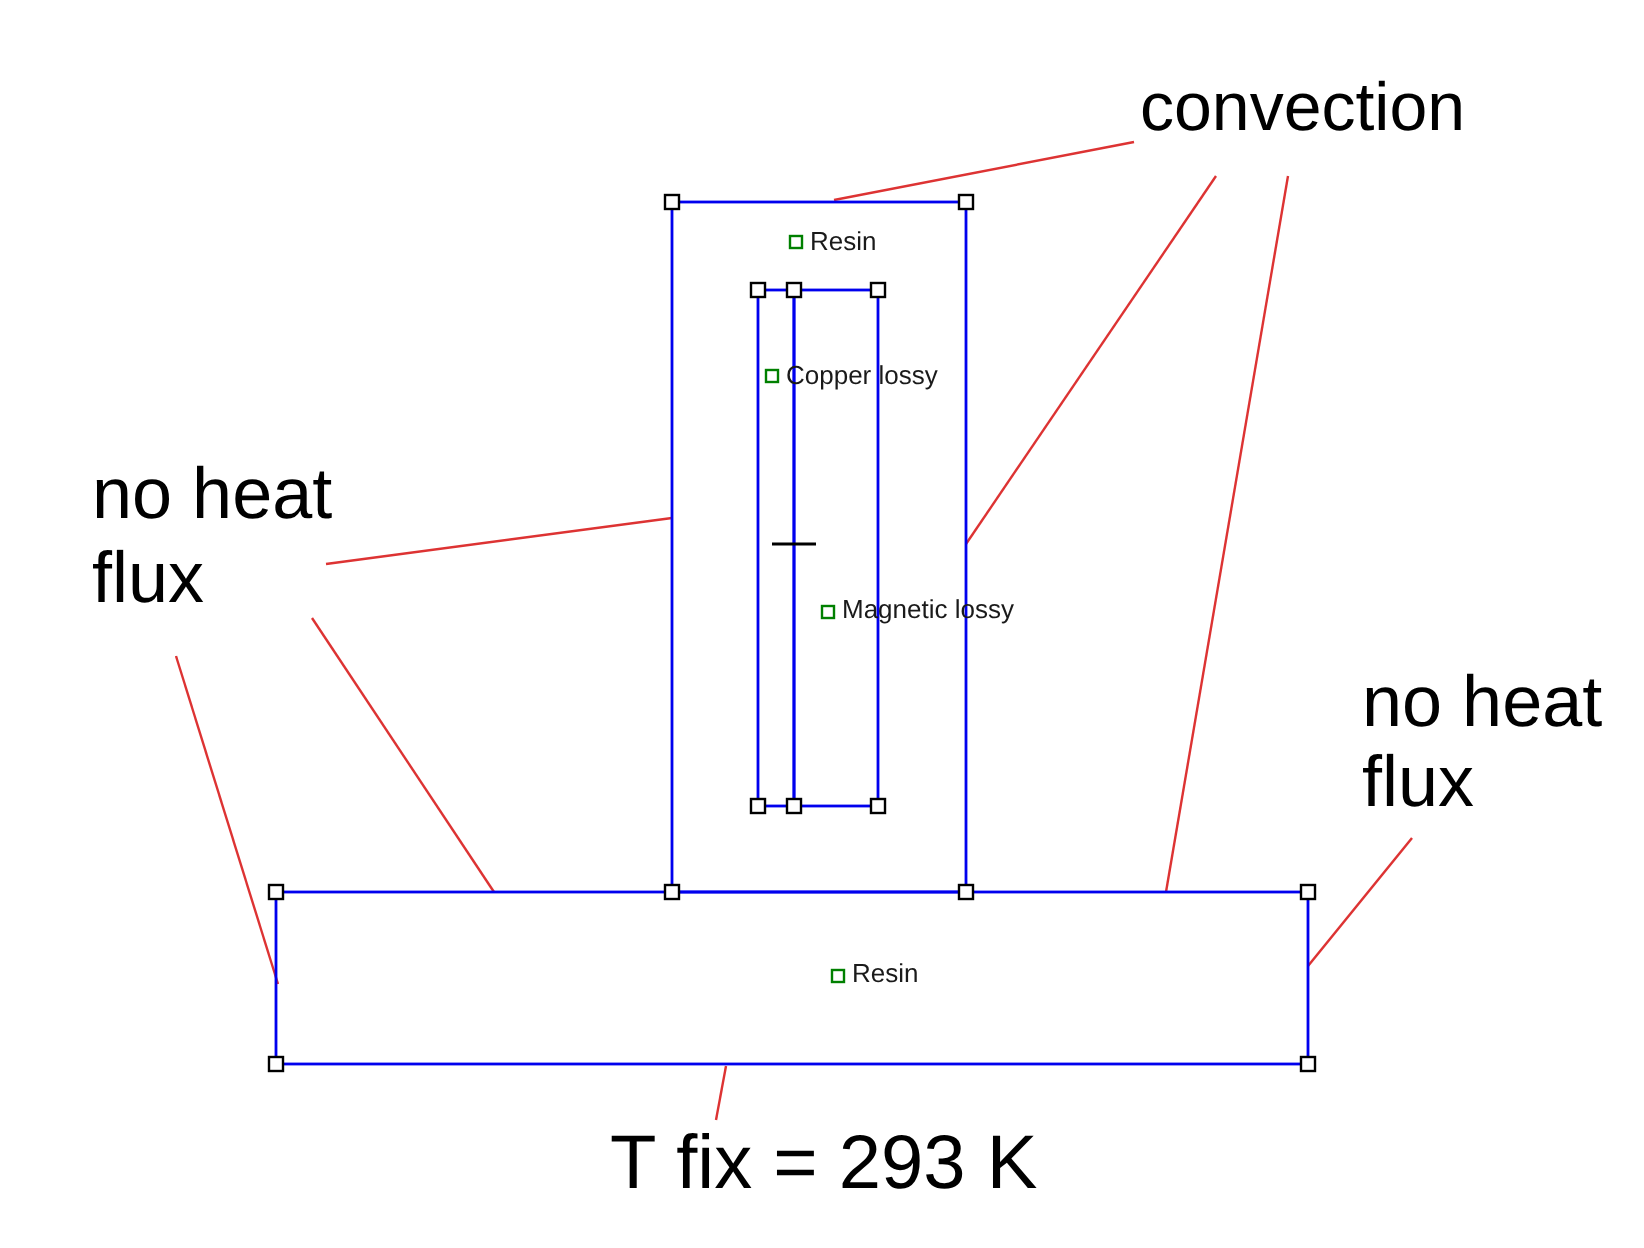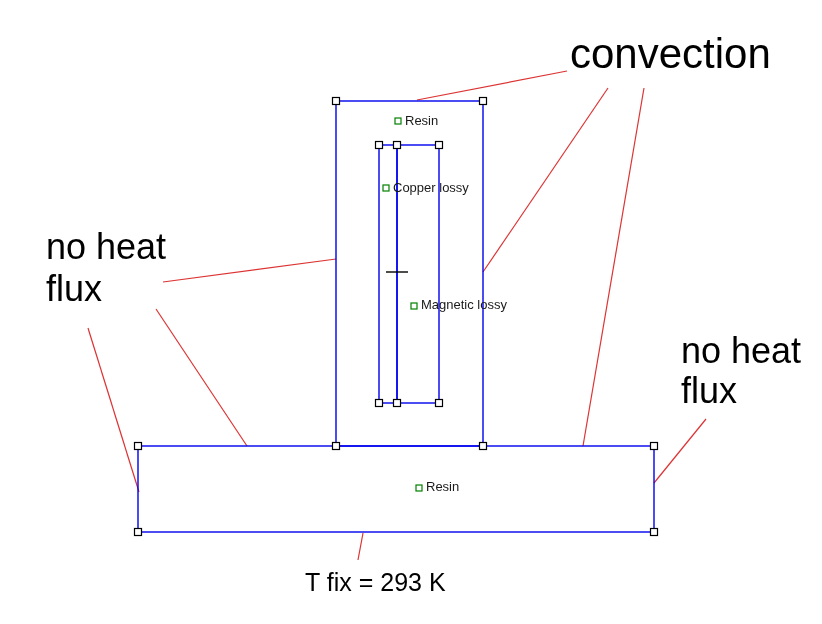--- a/index.html
+++ b/index.html
@@ -21,24 +21,24 @@
     top: 0;
   }
   .annotation {
     position: absolute;
     color: #000000;
     font-family: "Liberation Sans", sans-serif;
     white-space: nowrap;
     letter-spacing: 0px;
   }
   .annotation div { pointer-events: none; }
-  #ann-convection     { left: 570px; top: 34px;  font-size: 42px; line-height: 40px; }
+  #ann-convection     { left: 570px; top: 34px;  font-size: 34px; line-height: 40px; }
   #ann-nhf-left       { left: 46px;  top: 226px; font-size: 36px; line-height: 42px; }
   #ann-nhf-right      { left: 681px; top: 331px; font-size: 36px; line-height: 40px; }
-  #ann-tfix           { left: 305px; top: 561px; font-size: 25px; line-height: 42px; text-align: center; }
+  #ann-tfix           { left: 305px; top: 561px; font-size: 38px; line-height: 42px; text-align: center; }
   svg text.mat-label {
     font-family: "Liberation Sans", sans-serif;
     font-size: 13px;
     fill: #1a1a1a;
   }
 </style>
 </head>
 <body>
 
 <div id="stage">

